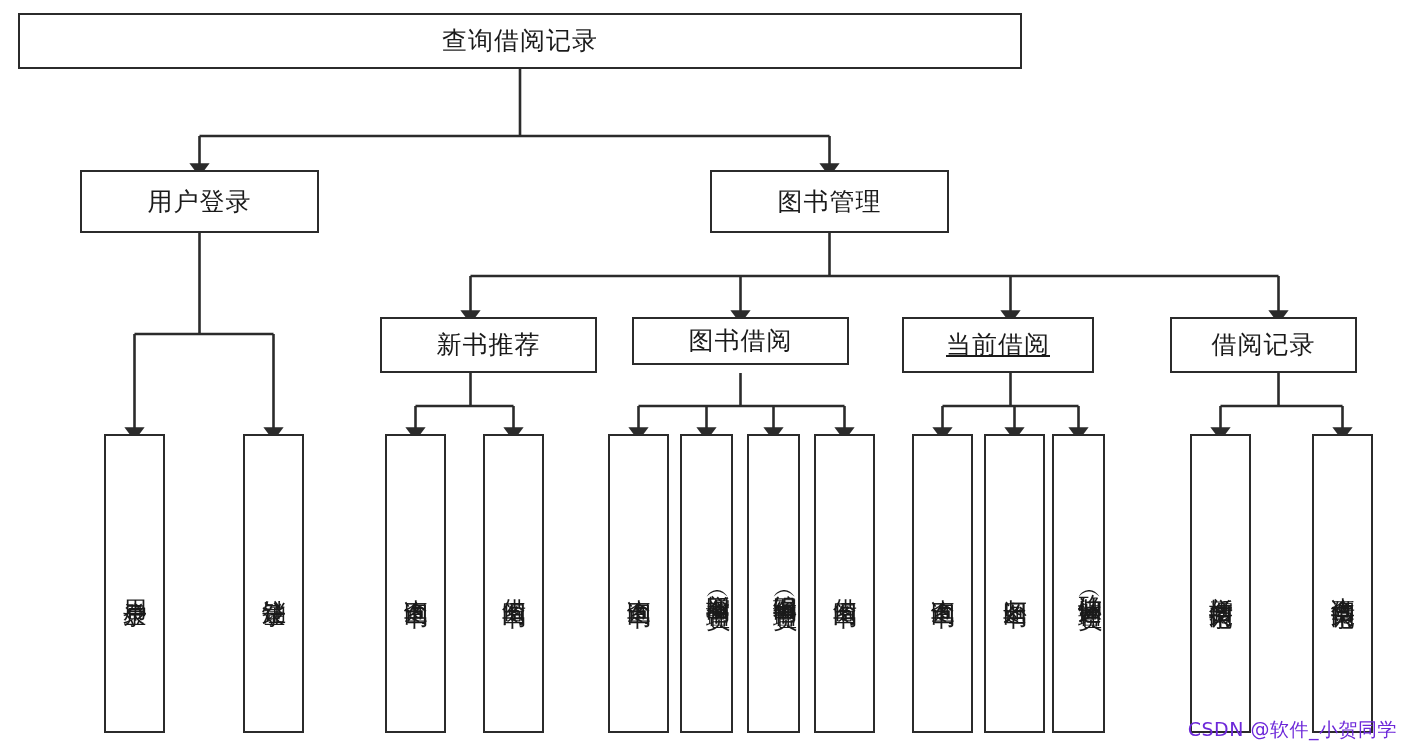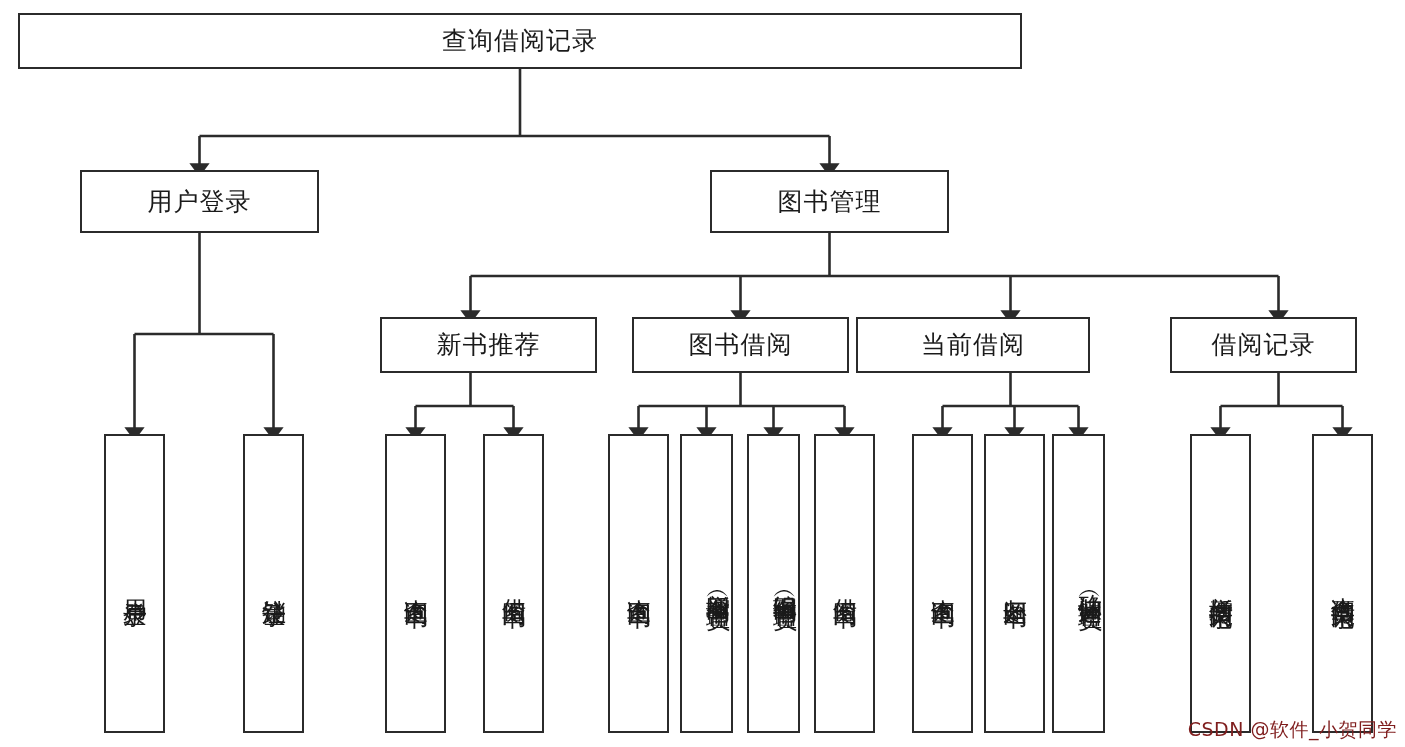--- a/index.html
+++ b/index.html
@@ -58,21 +58,21 @@
   }
   .node.vert .label {
     writing-mode: vertical-rl;
     text-orientation: upright;
   }
   #watermark {
     position: absolute;
     right: 8px;
     bottom: 4px;
     font-size: 19px;
-    color: #7f1d1d;
+    color: #6d28d9;
     letter-spacing: 0.5px;
     white-space: nowrap;
     user-select: none;
     margin-top: 40px;
   }
 </style>
 </head>
 <body>
 
 <div id="canvas">
@@ -127,24 +127,24 @@
   <div class="node horiz" style="left: 80px; top: 170px; width: 239px; height: 63px;">
     <span class="label">用户登录</span>
   </div>
   <div class="node horiz" style="left: 710px; top: 170px; width: 239px; height: 63px;">
     <span class="label">图书管理</span>
   </div>
 
   <div class="node horiz" style="left: 362px; top: 317px; width: 217px; height: 56px; margin-left: 18px;">
     <span class="label">新书推荐</span>
   </div>
-  <div class="node horiz" style="left: 632px; top: 317px; width: 217px; height: 56px;">
+  <div class="node horiz" style="left: 632px; top: 317px; width: 217px; height: 48px;">
     <span class="label">图书借阅</span>
   </div>
-  <div class="node horiz" style="left: 856px; top: 317px; width: 234px; height: 56px;">
+  <div class="node horiz" style="left: 902px; top: 317px; width: 192px; height: 56px; text-decoration: underline;">
     <span class="label">当前借阅</span>
   </div>
   <div class="node horiz" style="left: 1170px; top: 317px; width: 187px; height: 56px;">
     <span class="label">借阅记录</span>
   </div>
 
   <div class="node vert" style="left: 104px; top: 434px; width: 61px; height: 299px;">
     <span class="label">用户登录</span>
   </div>
   <div class="node vert" style="left: 243px; top: 434px; width: 61px; height: 299px;">

